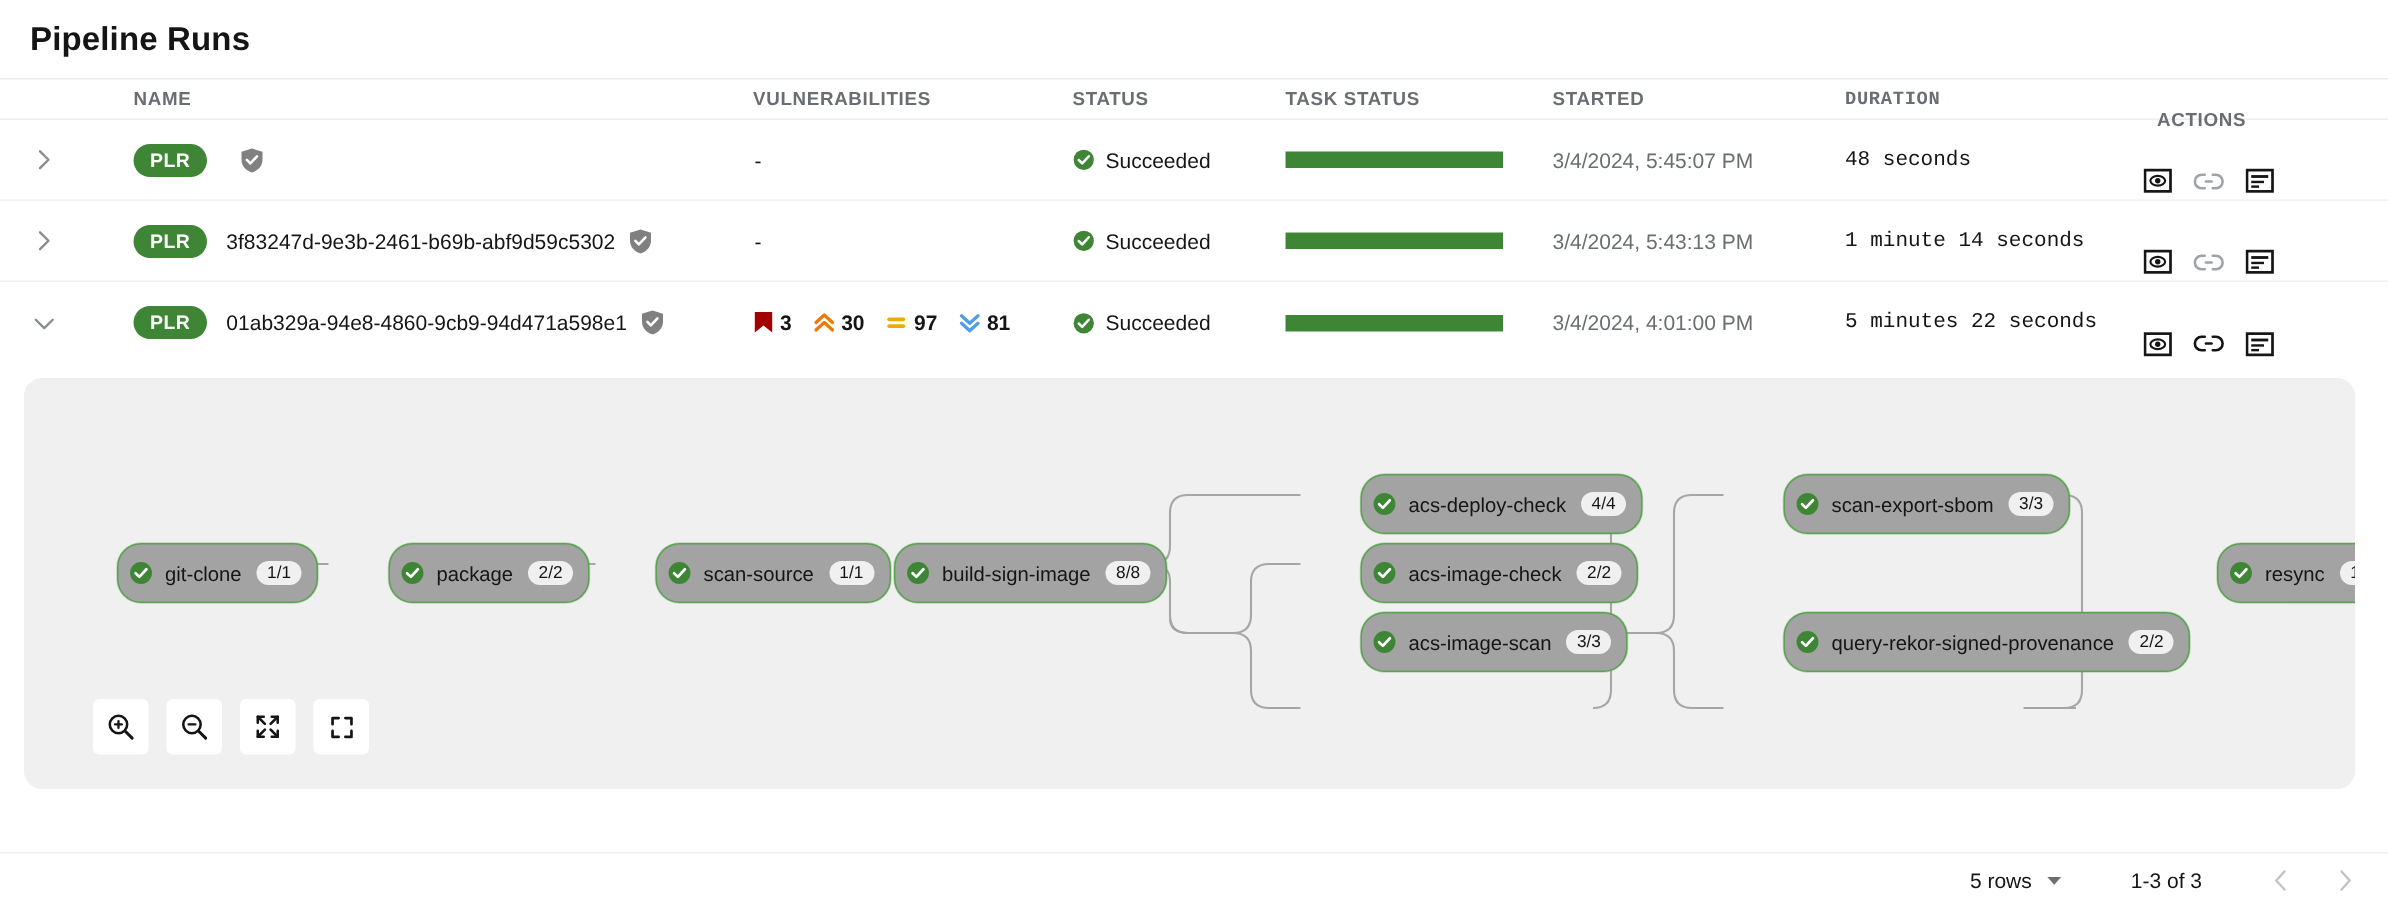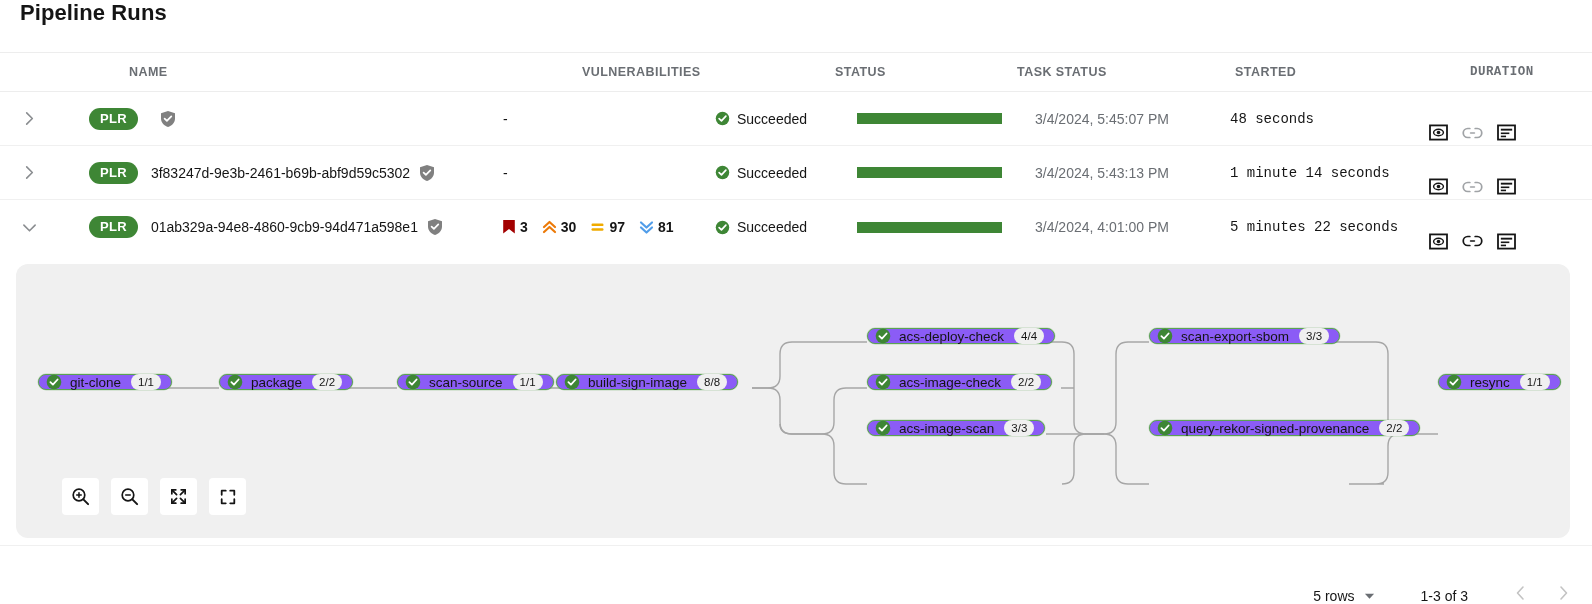--- a/index.html
+++ b/index.html
@@ -9,20 +9,21 @@
     background: #ffffff;
     font-family: "Liberation Sans", sans-serif;
     color: #151515;
     overflow: hidden;
   }
 
   
   .page-header {
     height: 52px;
     display: flex;
+    align-items: center;
     padding: 0 20px;
     position: relative;
   }
   .page-title {
     font-size: 22px;
     font-weight: bold;
     letter-spacing: .1px;
     color: #151515;
   }
   .search-wrap {
@@ -54,28 +55,27 @@
     line-height: 0;
     cursor: pointer;
     padding: 2px;
   }
 
   
   .table { width: 100%; }
   .thead {
     display: flex;
     align-items: center;
-    height: 40px;
+    height: 28px;
     border-top: 1px solid #ededed;
     border-bottom: 1px solid #ededed;
     font-size: 12.5px;
     font-weight: bold;
     letter-spacing: .45px;
     color: #6a6e73;
-    gap: 40px;
   }
   .row {
     display: flex;
     align-items: center;
     height: 54px;
     border-bottom: 1px solid #f0f0f0;
     font-size: 14px;
   }
   .row.no-border { border-bottom: none; }
 
@@ -157,28 +157,29 @@
     border-radius: 12px;
     position: relative;
     overflow: hidden;
   }
   .graph-svg { position: absolute; inset: 0; }
 
   .node {
     position: absolute;
     display: flex;
     align-items: center;
-    height: 16px;
-    background: #8b5cf6;
+    height: 40px;
+    background: #a3a3a3;
     border: 1px solid #5ba352;
     border-radius: 16px;
     padding: 0 10px 0 7px;
     white-space: nowrap;
     cursor: pointer;
     box-shadow: 0 0 0 .5px rgba(91,163,82,.35);
+    margin-left: 40px;
   }
   .node .nic { line-height: 0; margin-right: 8px; flex: 0 0 auto; }
   .node .nlabel { font-size: 13.5px; color: #151515; }
   .node .ncount {
     margin-left: 10px;
     background: #f0f0f0;
     border-radius: 9px;
     font-size: 11.5px;
     color: #151515;
     padding: 2px 7px 2.5px;
@@ -198,24 +199,24 @@
     border-radius: 4px;
     display: flex; align-items: center; justify-content: center;
     cursor: pointer;
     padding: 0;
   }
 
   
   .footer {
     position: absolute;
     left: 0; right: 0; bottom: 0;
-    height: 59px;
+    height: 36px;
     border-top: 1px solid #f0f0f0;
     display: flex;
-    align-items: flex-end;
+    align-items: center;
     justify-content: flex-end;
     padding-right: 20px;
     gap: 0;
   }
   .rows-select {
     display: flex; align-items: center; gap: 9px;
     font-size: 14px; color: #151515;
     cursor: pointer;
     margin-right: 46px;
   }

